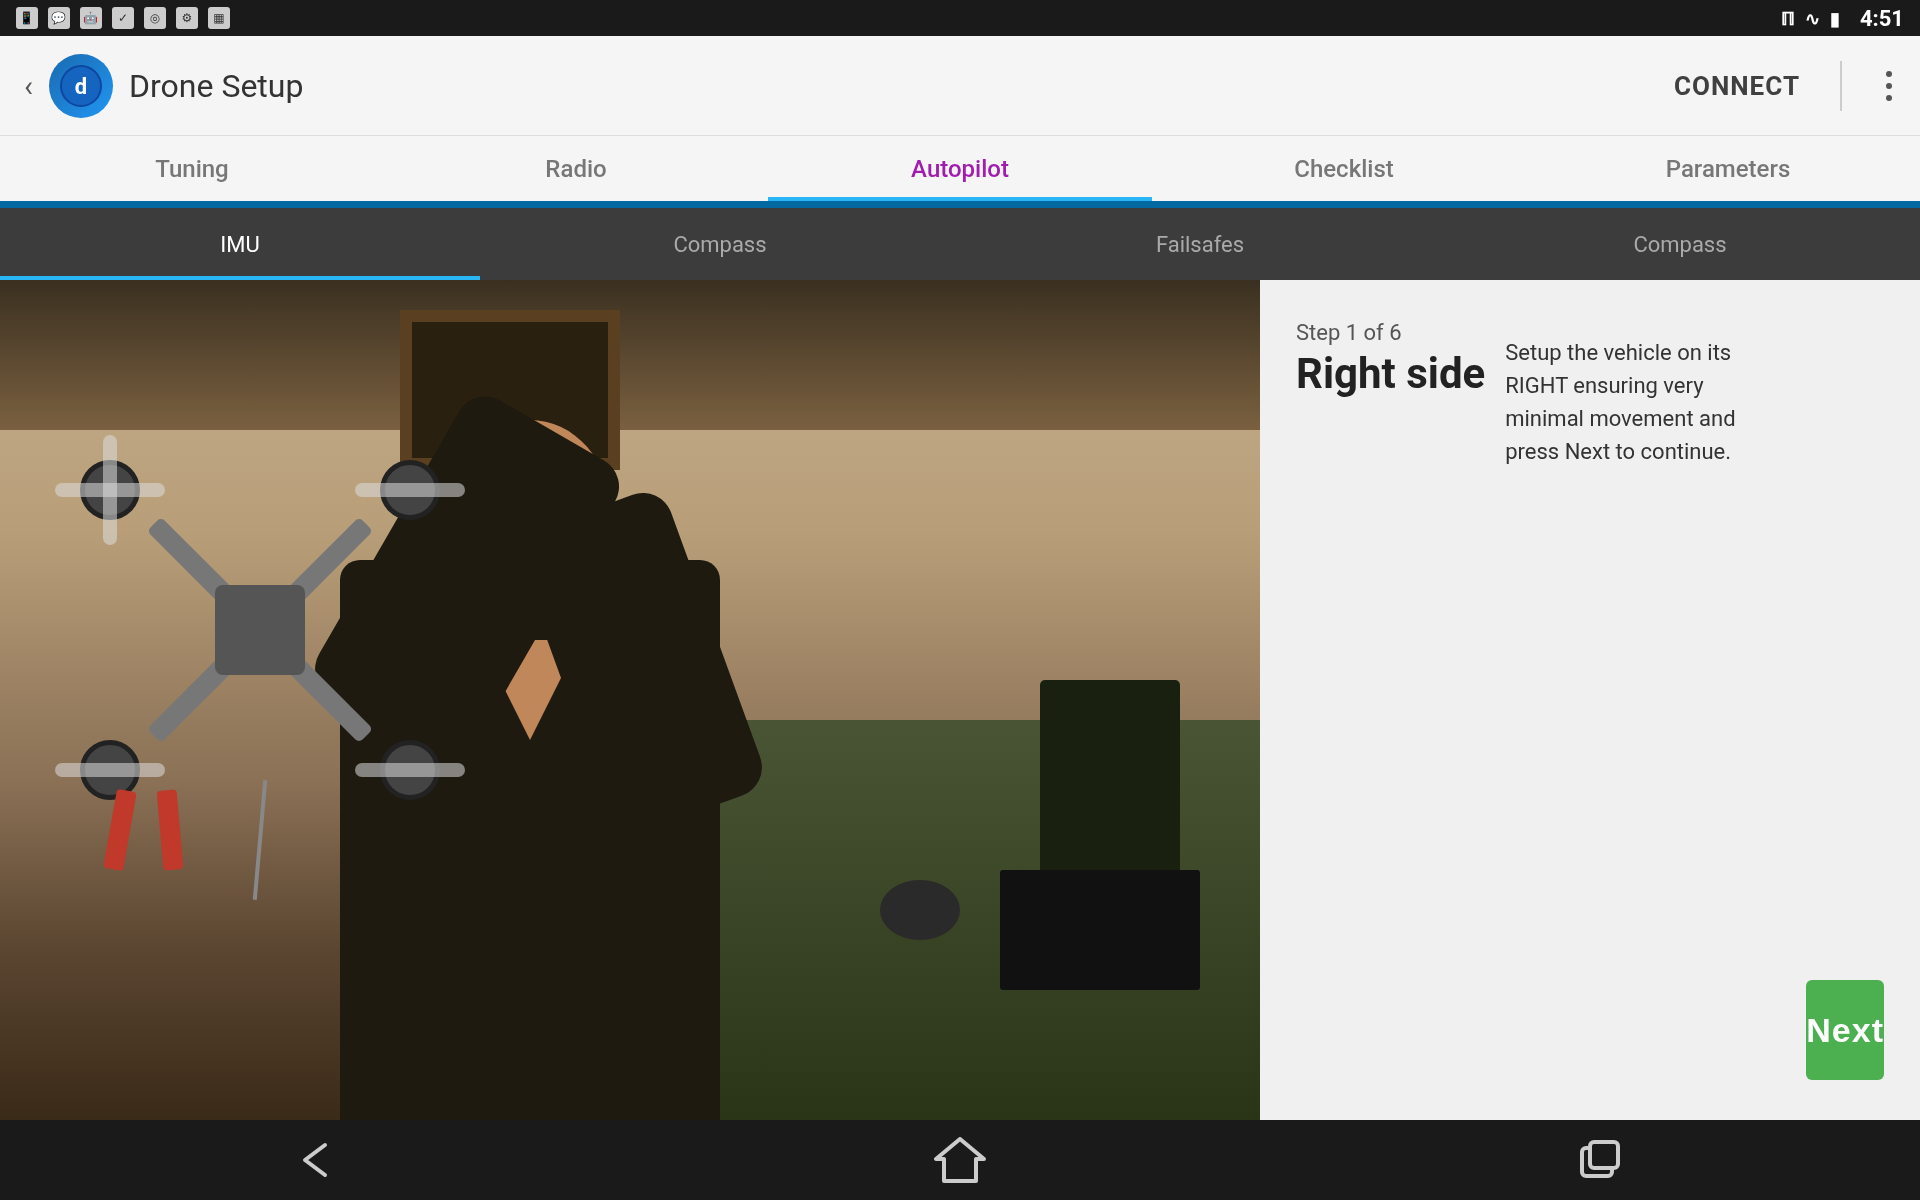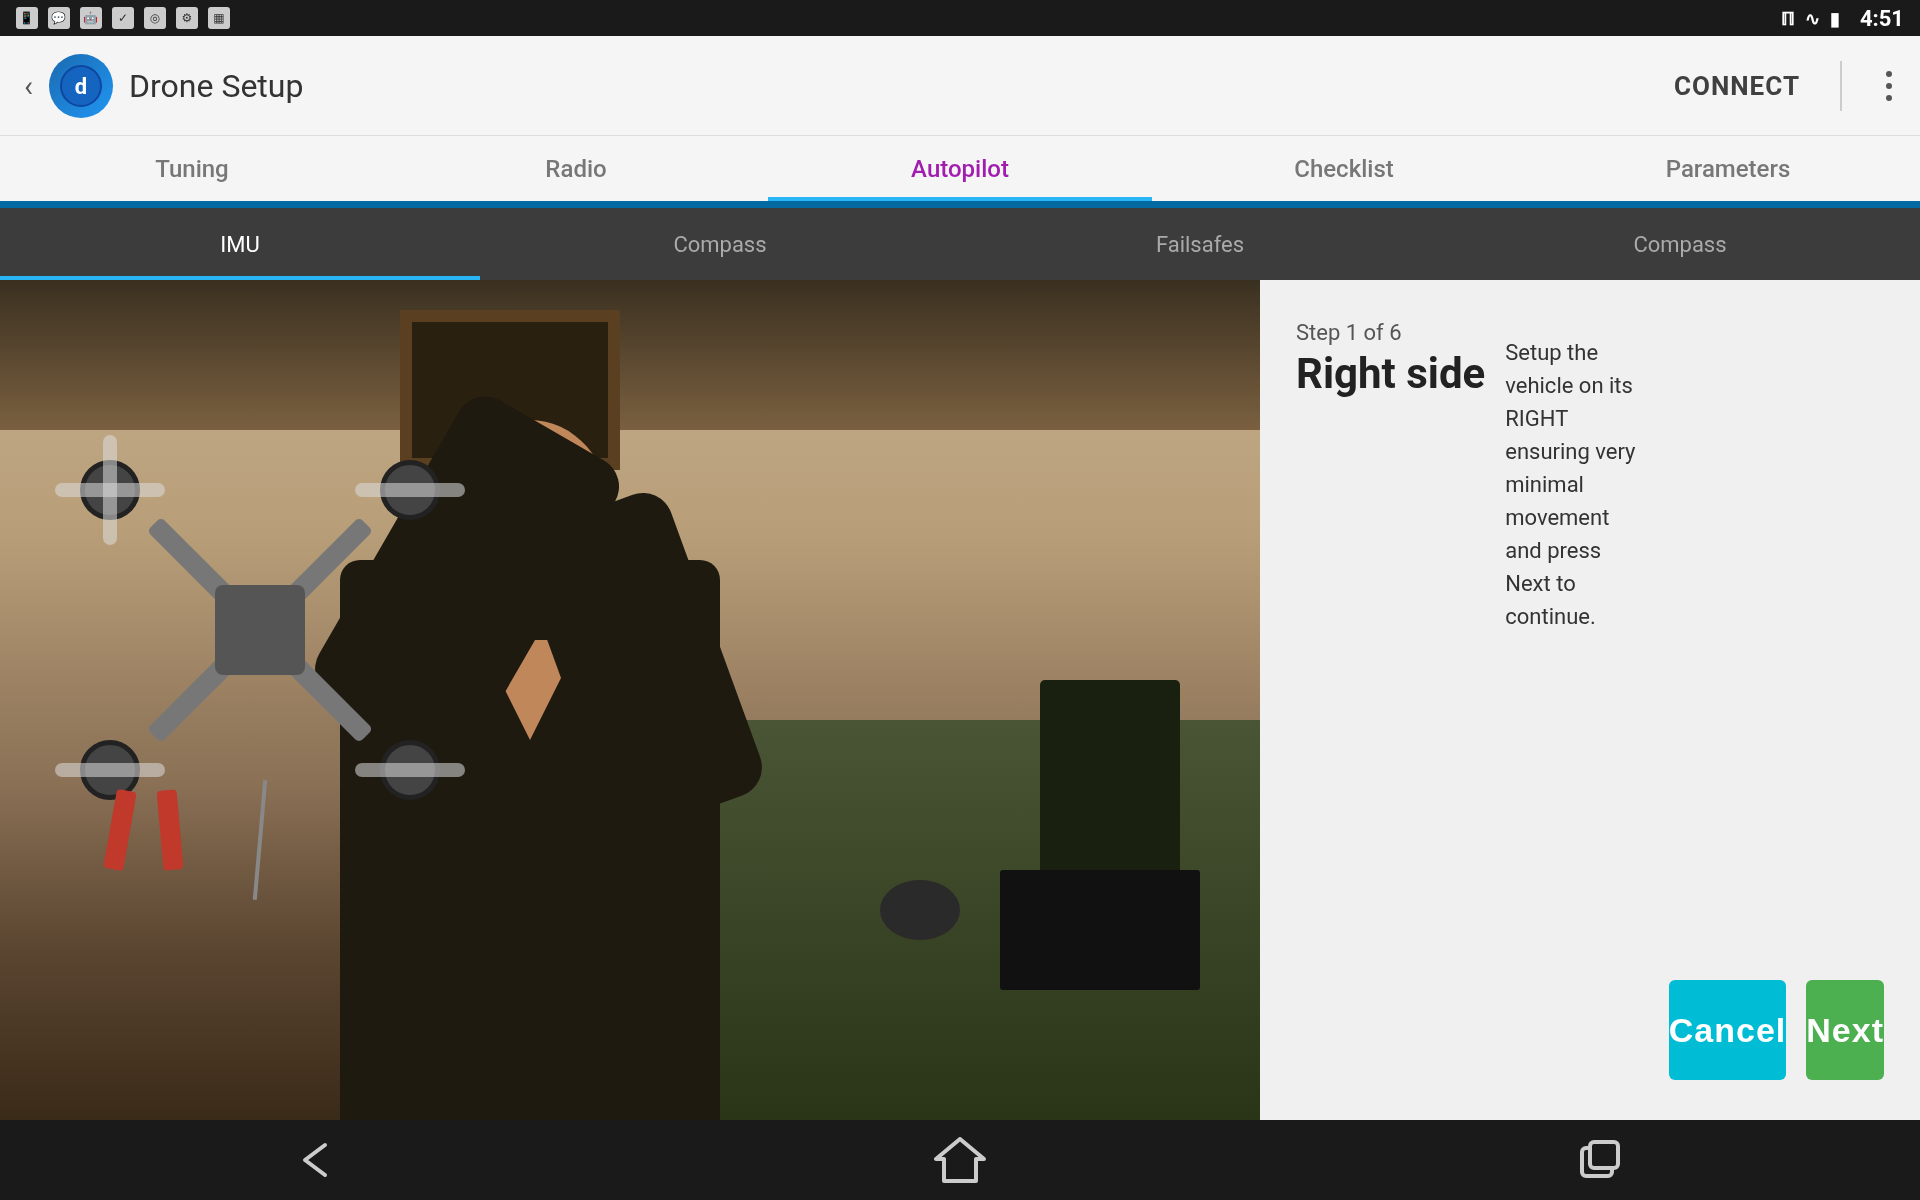--- a/index.html
+++ b/index.html
@@ -436,21 +436,20 @@
     </div>
   </div>
 
   <div id="info-panel">
     <div>
       <div class="step-label">Step 1 of 6</div>
       <div class="step-title">Right side</div>
     </div>
     <div class="step-description">Setup the vehicle on its RIGHT ensuring very minimal movement and press Next to continue.</div>
     <div class="button-row">
-      <button class="btn-cancel">Cancel</button>
       <button class="btn-next">Next</button>
     </div>
   </div>
 
 </div>
 
 <div id="bottom-nav">
   <div class="nav-btn">
     <svg width="50" height="40" viewBox="0 0 50 40" fill="none">
       <polyline points="30,5 10,20 30,35" stroke="#ccc" stroke-width="4" stroke-linecap="round" stroke-linejoin="round" fill="none"></polyline>

